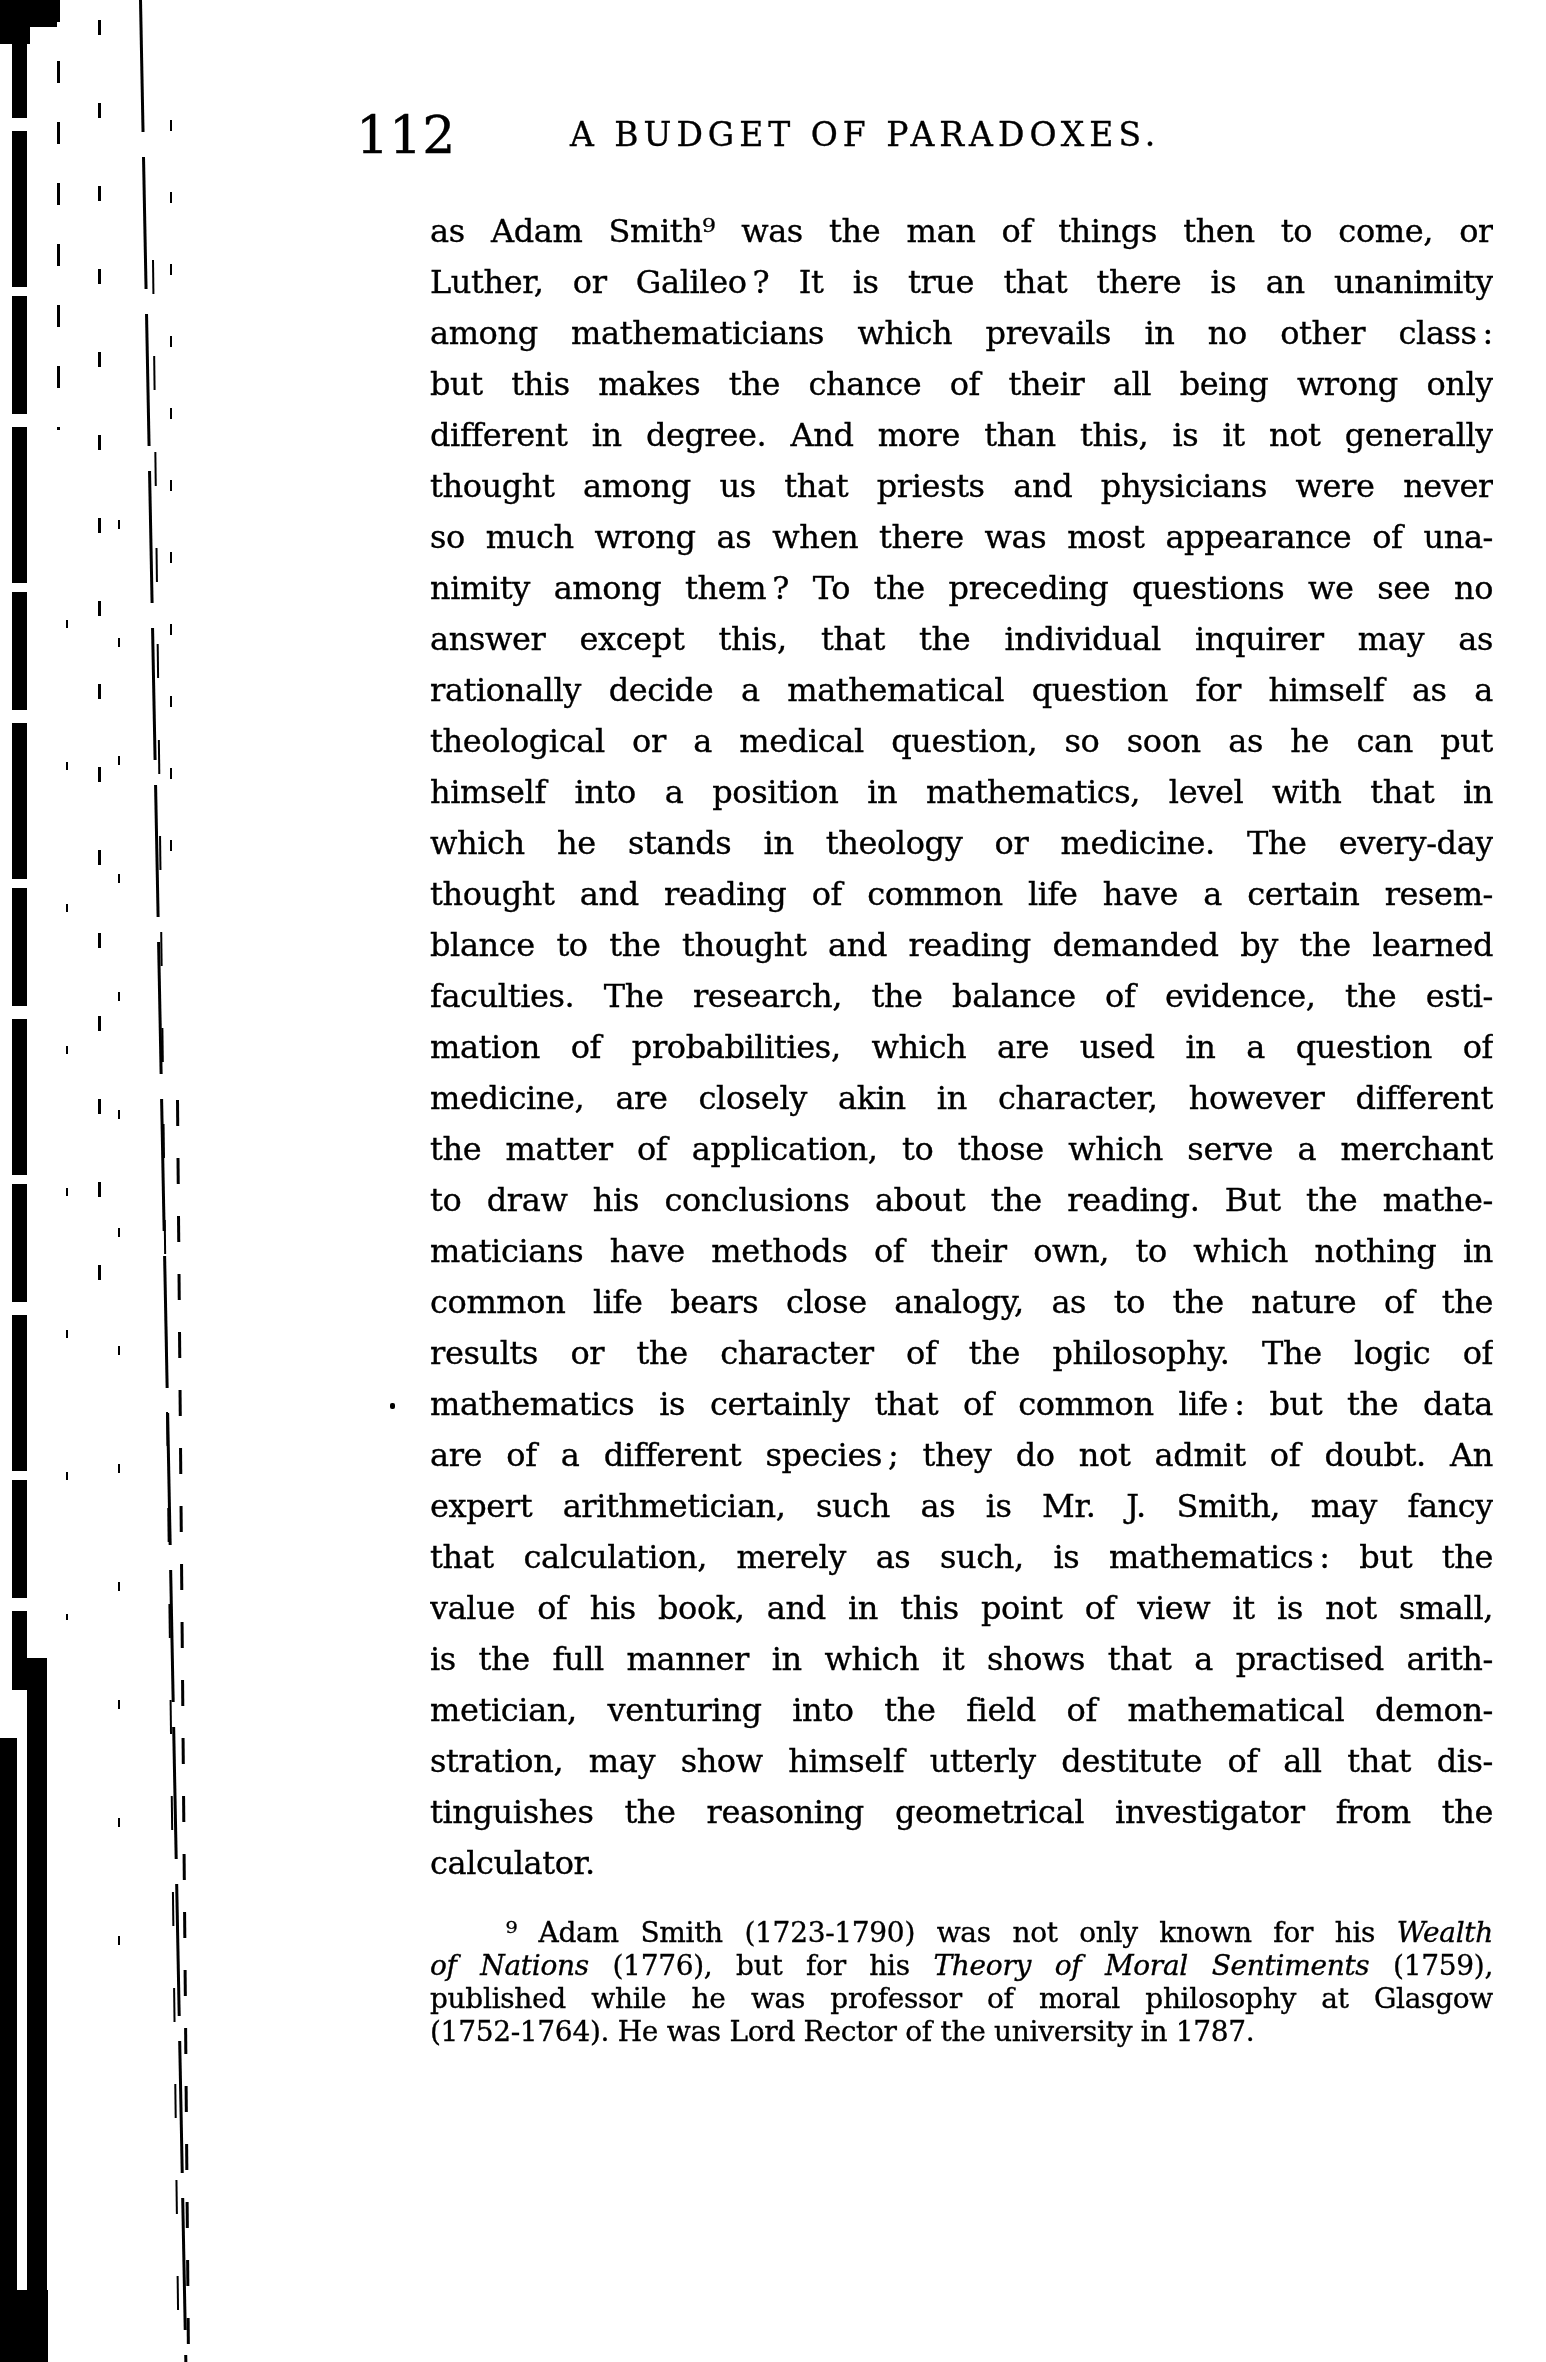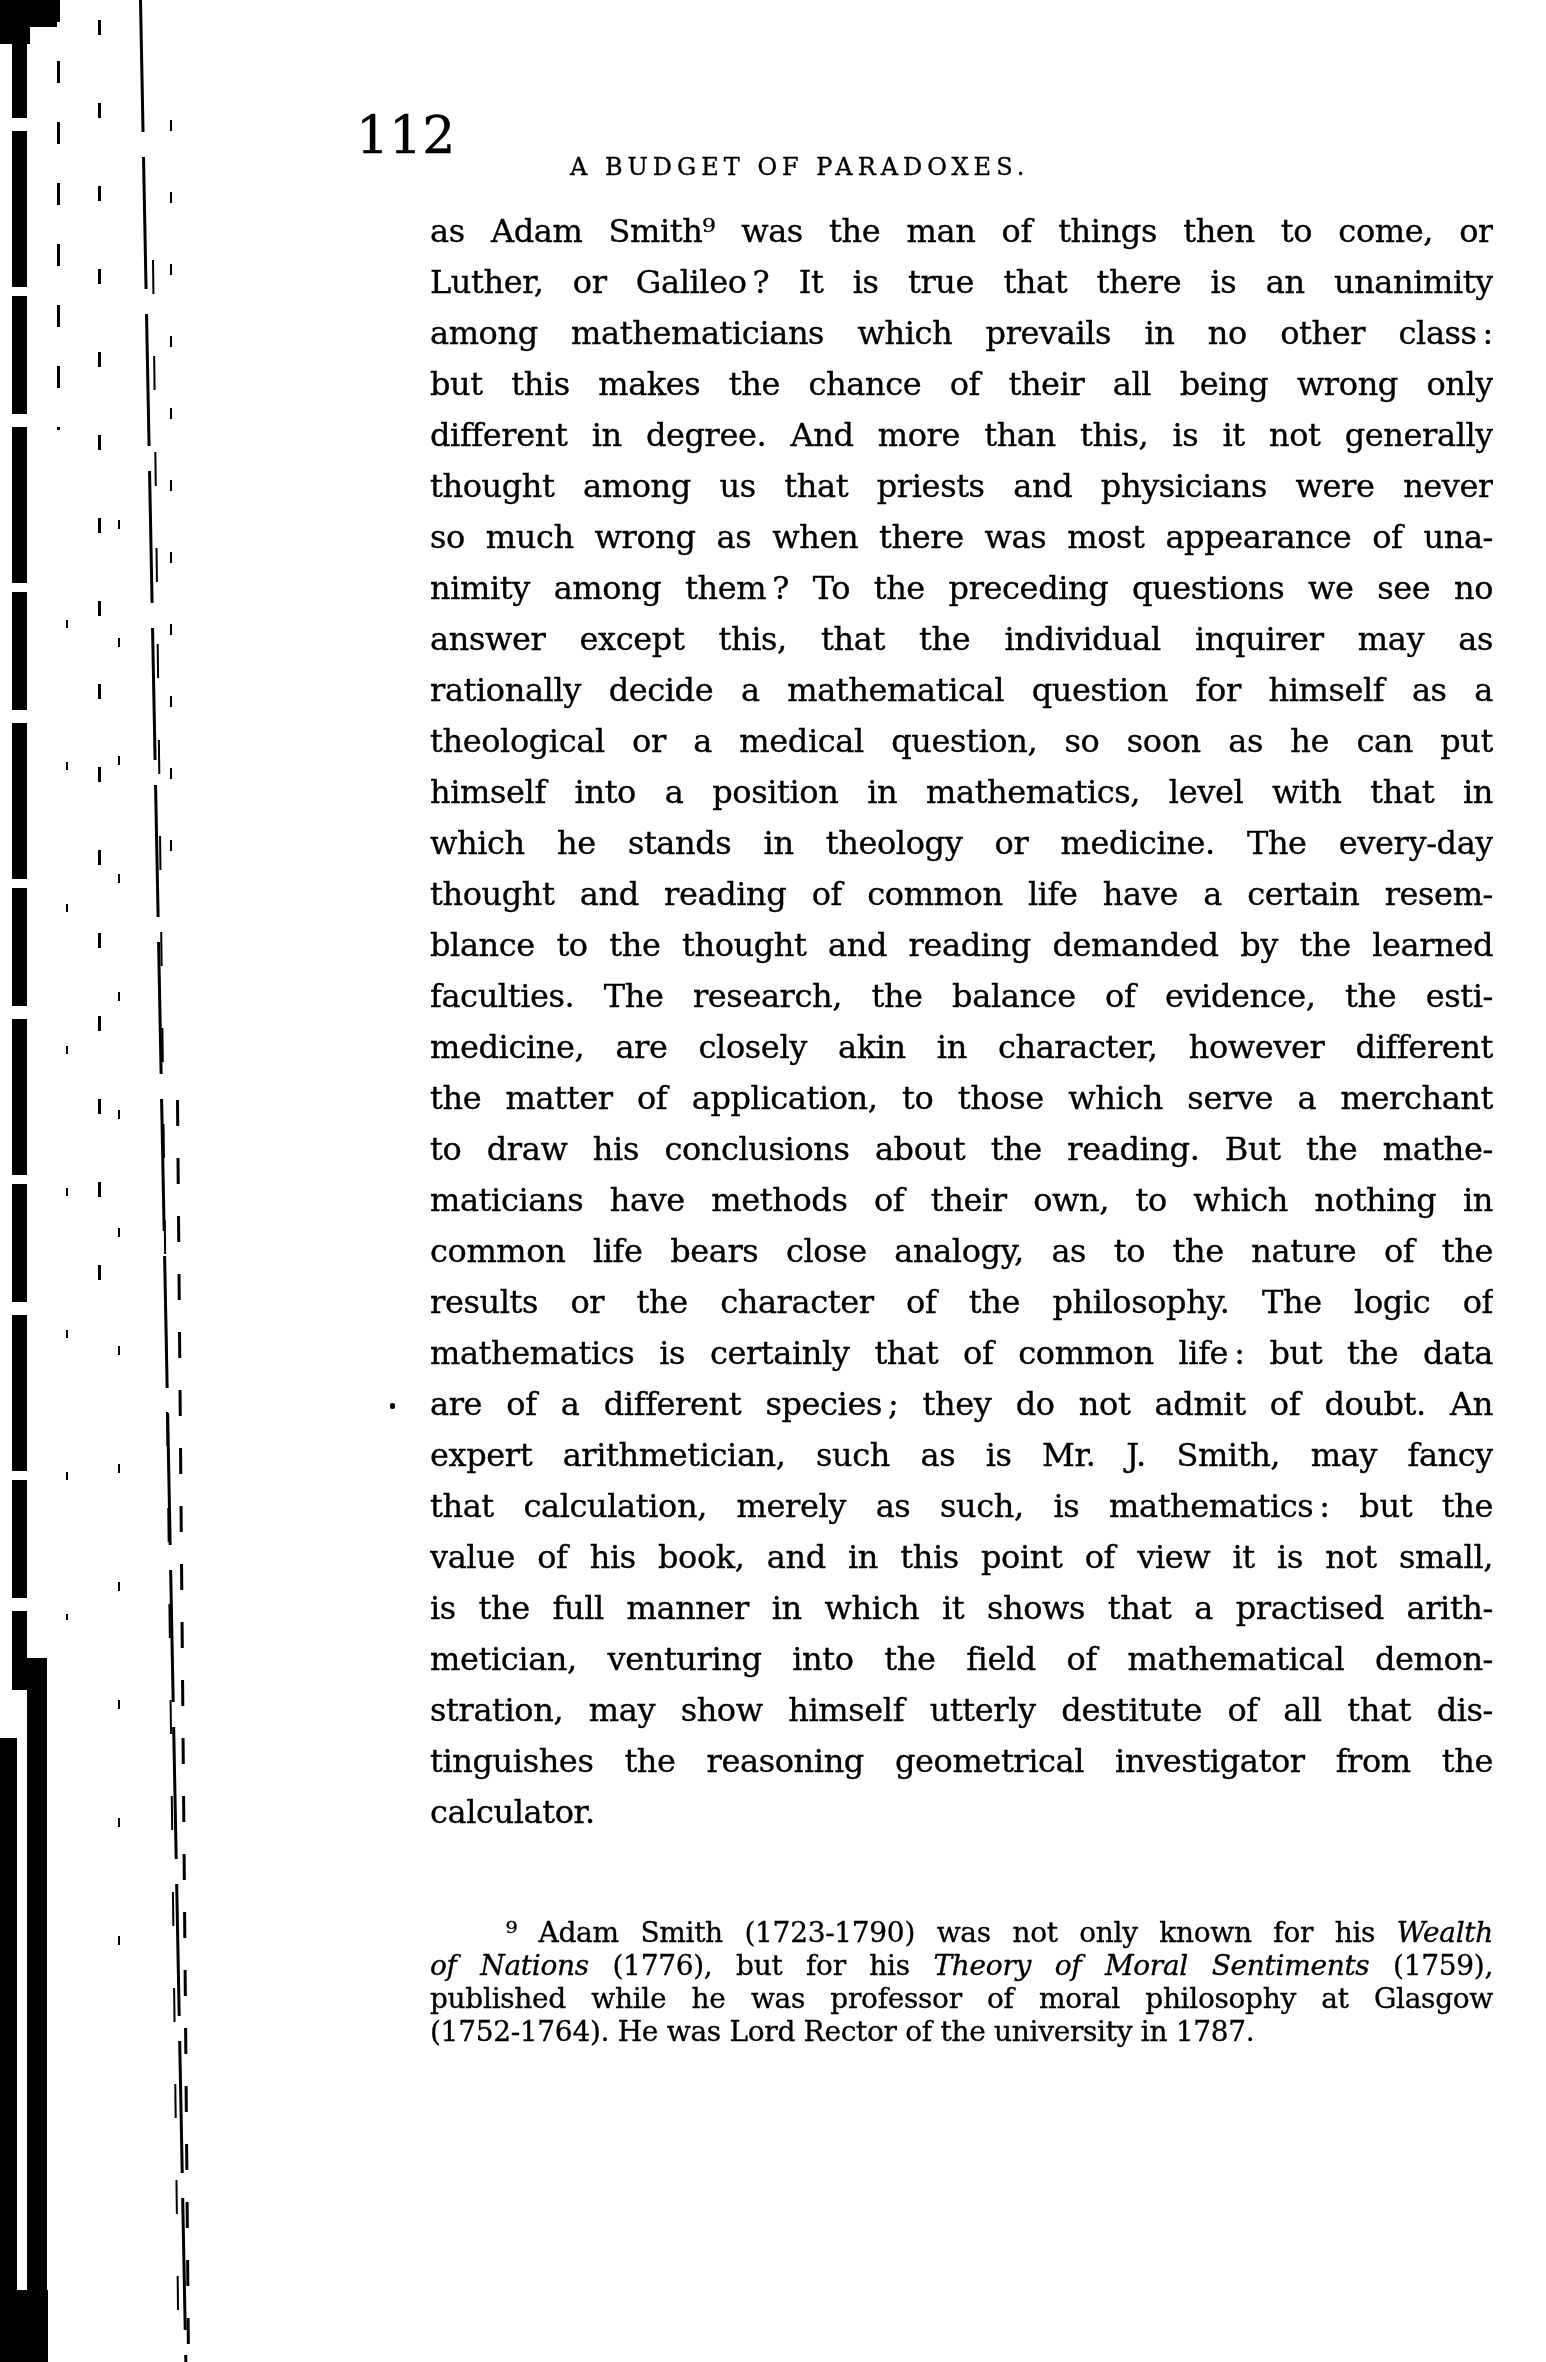--- a/index.html
+++ b/index.html
@@ -15,21 +15,21 @@
 
   
   .txt { -webkit-text-stroke: 0.35px #000; }
 
   .pagenum {
     position: absolute; left: 356px; top: 112px;
     font-size: 52px; line-height: 46px;
   }
   .runhead {
     position: absolute; left: 570px; top: 116px;
-    font-size: 24px; line-height: 38px; letter-spacing: 5px; margin-top: 32px;
+    font-size: 33px; line-height: 38px; letter-spacing: 5px;
   }
 
   .body-block {
     position: absolute; left: 430px; top: 206px; width: 1063px;
     font-size: 32px; letter-spacing: -0.4px;
   }
   .bline {
     height: 51px; line-height: 51px; overflow: hidden;
     text-align: justify; text-align-last: justify;
   }
@@ -114,20 +114,21 @@
       <div class="bline">so much wrong as when there was most appearance of una-</div>
       <div class="bline">nimity among them ?  To the preceding questions we see no</div>
       <div class="bline">answer except this, that the individual inquirer may as</div>
       <div class="bline">rationally decide a mathematical question for himself as a</div>
       <div class="bline">theological or a medical question, so soon as he can put</div>
       <div class="bline">himself into a position in mathematics, level with that in</div>
       <div class="bline">which he stands in theology or medicine.  The every-day</div>
       <div class="bline">thought and reading of common life have a certain resem-</div>
       <div class="bline">blance to the thought and reading demanded by the learned</div>
       <div class="bline">faculties.  The research, the balance of evidence, the esti-</div>
+      <div class="bline">mation of probabilities, which are used in a question of</div>
       <div class="bline">medicine, are closely akin in character, however different</div>
       <div class="bline">the matter of application, to those which serve a merchant</div>
       <div class="bline">to draw his conclusions about the reading.  But the mathe-</div>
       <div class="bline">maticians have methods of their own, to which nothing in</div>
       <div class="bline">common life bears close analogy, as to the nature of the</div>
       <div class="bline">results or the character of the philosophy.  The logic of</div>
       <div class="bline">mathematics is certainly that of common life : but the data</div>
       <div class="bline">are of a different species ; they do not admit of doubt.  An</div>
       <div class="bline">expert arithmetician, such as is Mr. J. Smith, may fancy</div>
       <div class="bline">that calculation, merely as such, is mathematics : but the</div>

